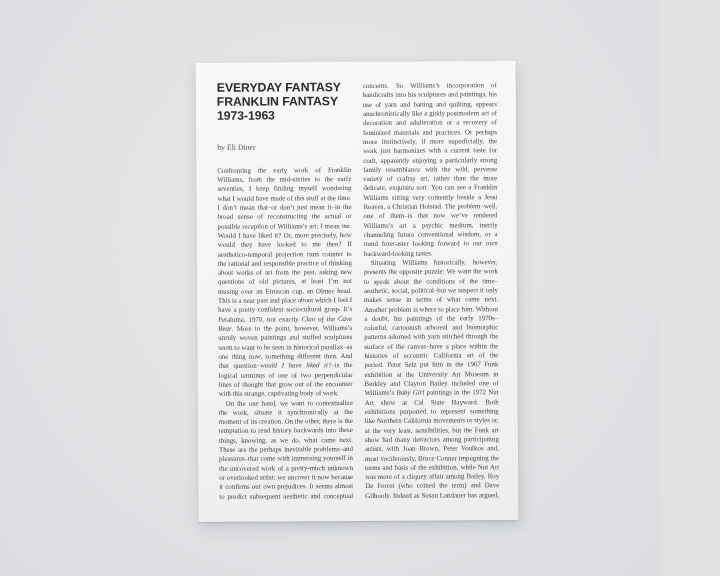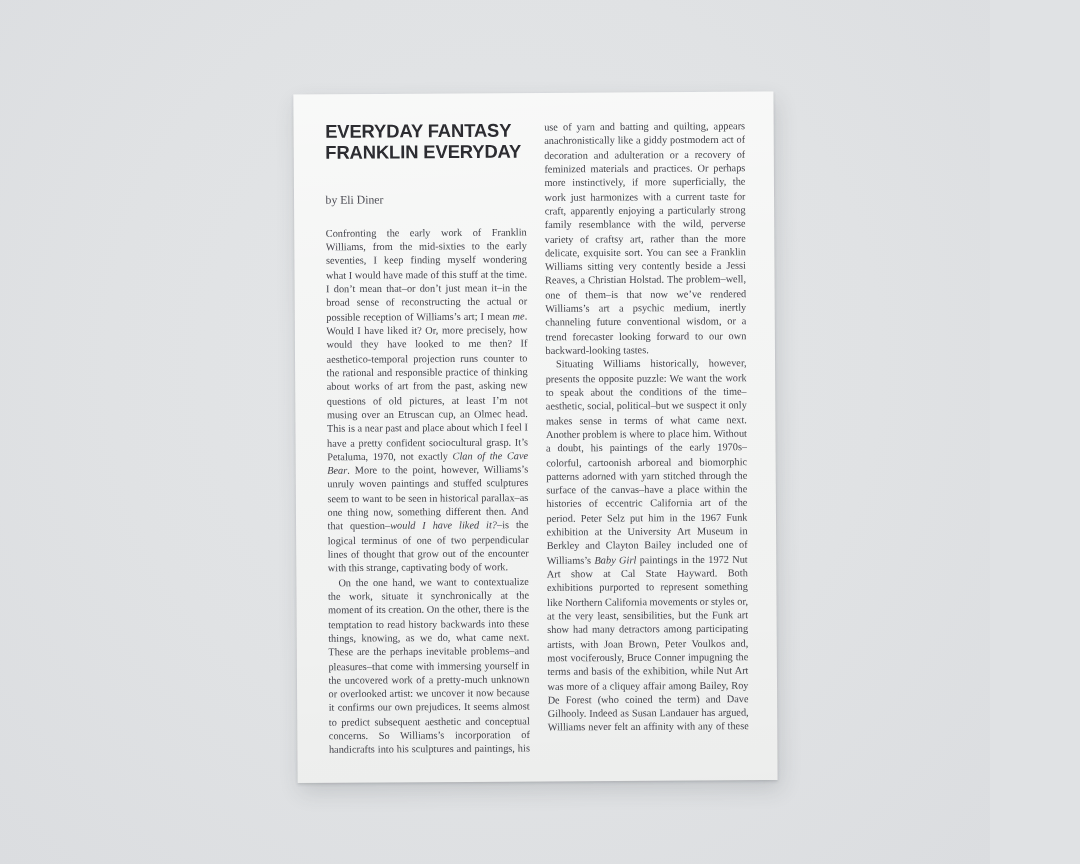--- a/index.html
+++ b/index.html
@@ -45,21 +45,22 @@
 </style>
 </head>
 <body>
 
 <div class="scene" style="background-color: rgb(224, 226, 228);">
   <div class="sheet" style="background-color: rgb(244, 245, 244);">
     <div class="flow">
       <header class="masthead">
         <h1 class="title">
           <span class="title-line">EVERYDAY FANTASY</span>
-          <span class="title-line">FRANKLIN EVERYDAY</span>
+          <span class="title-line">FRANKLIN FANTASY</span>
+          <span class="title-line">1973-1963</span>
         </h1>
         <div class="byline">by Eli Diner</div>
       </header>
       <div id="essay">
           <p class="para" style="color: rgb(66, 66, 74);"><span>Confronting the early work of Franklin Williams, from the mid-sixties to the early seventies, I keep finding myself wondering what I would have made of this stuff at the time. I don’t mean that–or don’t just mean it–in the broad sense of reconstructing the actual or possible reception of Williams’s art; I mean </span><em>me</em><span>. Would I have liked it? Or, more precisely, how would they have looked to me then? If aesthetico-temporal projection runs counter to the rational and responsible practice of thinking about works of art from the past, asking new questions of old pictures, at least I’m not musing over an Etruscan cup, an Olmec head. This is a near past and place about which I feel I have a pretty confident sociocultural grasp. It’s Petaluma, 1970, not exactly </span><em>Clan of the Cave Bear</em><span>. More to the point, however, Williams’s unruly woven paintings and stuffed sculptures seem to want to be seen in historical parallax–as one thing now, something different then. And that question–</span><em>would I have liked it?</em><span>–is the logical terminus of one of two perpendicular lines of thought that grow out of the encounter with this strange, captivating body of work.</span></p>
           <p class="para indent" style="color: rgb(66, 66, 74);"><span>On the one hand, we want to contextualize the work, situate it synchronically at the moment of its creation. On the other, there is the temptation to read history backwards into these things, knowing, as we do, what came next. These are the perhaps inevitable problems–and pleasures–that come with immersing yourself in the uncovered work of a pretty-much unknown or overlooked artist: we uncover it now because it confirms our own prejudices. It seems almost to predict subsequent aesthetic and conceptual concerns. So Williams’s incorporation of handicrafts into his sculptures and paintings, his use of yarn and batting and quilting, appears anachronistically like a giddy postmodern act of decoration and adulteration or a recovery of feminized materials and practices. Or perhaps more instinctively, if more superficially, the work just harmonizes with a current taste for craft, apparently enjoying a particularly strong family resemblance with the wild, perverse variety of craftsy art, rather than the more delicate, exquisite sort. You can see a Franklin Williams sitting very contently beside a Jessi Reaves, a Christian Holstad. The problem–well, one of them–is that now we’ve rendered Williams’s art a psychic medium, inertly channeling future conventional wisdom, or a trend forecaster looking forward to our own backward-looking tastes.</span></p>
           <p class="para indent" style="color: rgb(66, 66, 74);"><span>Situating Williams historically, however, presents the opposite puzzle: We want the work to speak about the conditions of the time–aesthetic, social, political–but we suspect it only makes sense in terms of what came next. Another problem is where to place him. Without a doubt, his paintings of the early 1970s–colorful, cartoonish arboreal and biomorphic patterns adorned with yarn stitched through the surface of the canvas–have a place within the histories of eccentric California art of the period. Peter Selz put him in the 1967 Funk exhibition at the University Art Museum in Berkley and Clayton Bailey included one of Williams’s </span><em>Baby Girl</em><span> paintings in the 1972 Nut Art show at Cal State Hayward. Both exhibitions purported to represent something like Northern California movements or styles or, at the very least, sensibilities, but the Funk art show had many detractors among participating artists, with Joan Brown, Peter Voulkos and, most vociferously, Bruce Conner impugning the terms and basis of the exhibition, while Nut Art was more of a cliquey affair among Bailey, Roy De Forest (who coined the term) and Dave Gilhooly. Indeed as Susan Landauer has argued, Williams never felt an affinity with any of these artists, nor does he seem to have been particularly familiar with their work.</span></p>
         </div>
     </div>
   </div>

